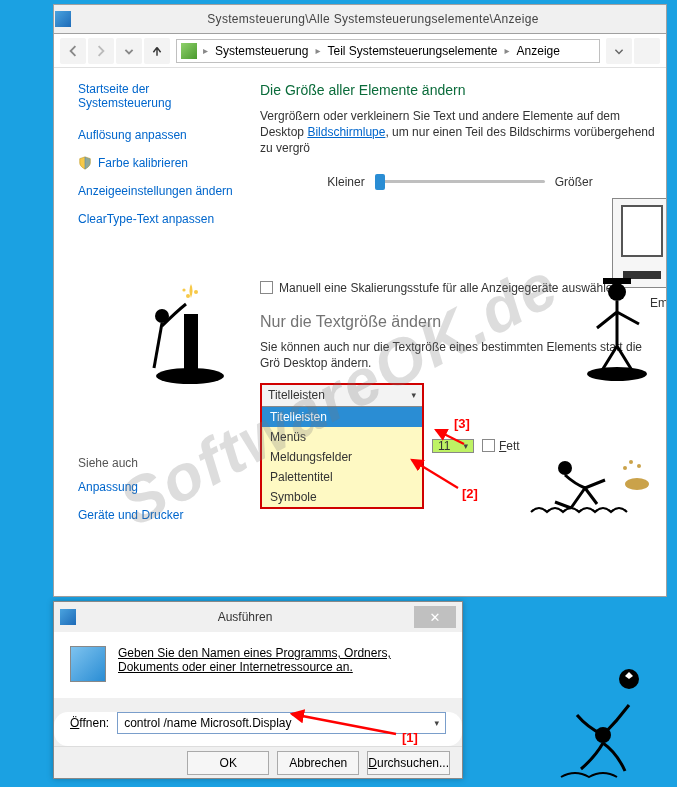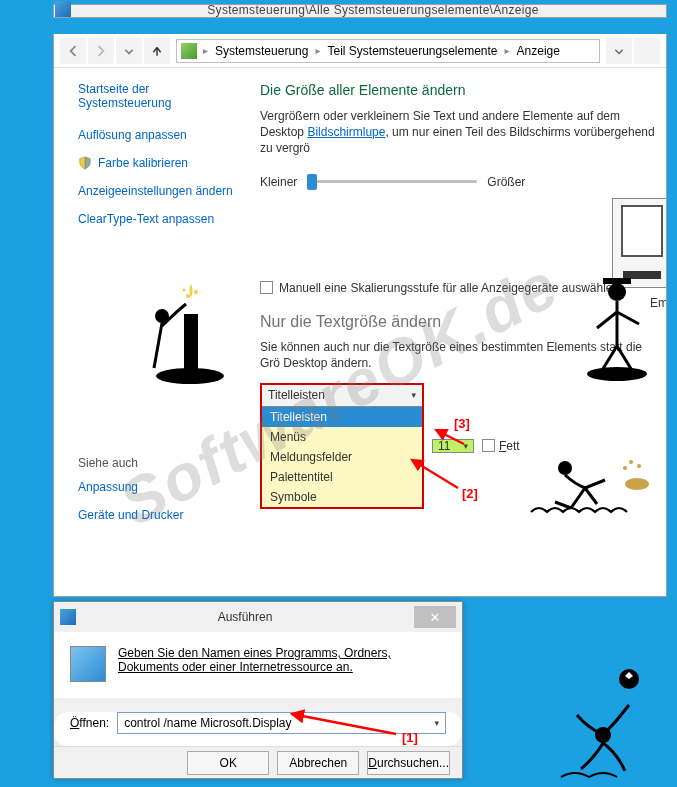--- a/index.html
+++ b/index.html
@@ -1,19 +1,19 @@
 <!DOCTYPE html>
 <html><head>
 <meta charset="utf-8">
 <style>
 * { box-sizing: border-box; margin: 0; padding: 0; font-family: "Segoe UI", Tahoma, sans-serif; }
 body { background: #1ba1e2; width: 677px; height: 787px; position: relative; overflow: hidden; }
 
 
-.titlebar { position: absolute; top: 4px; left: 53px; right: 10px; height: 14px; background: #f0f0f0; border: 1px solid #a0a0a0; display: flex; align-items: flex-end; padding: 0 1px; font-size: 12px; color: #444; }
+.titlebar { position: absolute; top: 4px; left: 53px; right: 10px; height: 30px; background: #f0f0f0; border: 1px solid #a0a0a0; display: flex; align-items: center; padding: 0 1px; font-size: 12px; color: #444; }
 .titlebar .sysicon { width: 16px; height: 16px; background: linear-gradient(135deg,#4aa3df,#1e6bb8); margin-right: 10px; }
 .titlebar .ttext { flex: 1; text-align: center; letter-spacing: 0.3px; }
 
 
 .window { position: absolute; top: 34px; left: 53px; right: 10px; bottom: 190px; background: #fff; border: 1px solid #a0a0a0; border-top: none; display: flex; flex-direction: column; }
 
 
 .toolbar { height: 34px; border-bottom: 1px solid #e0e0e0; display: flex; align-items: center; padding: 0 6px; gap: 2px; font-size: 12px; }
 .tbtn { width: 26px; height: 26px; border: 1px solid transparent; background: #f3f3f3; border-radius: 2px; display: flex; align-items: center; justify-content: center; color: #888; cursor: default; }
 .tbtn.enabled { color: #333; }
@@ -30,21 +30,21 @@
 .sidelink.first { color: #0066cc; margin-bottom: 18px; }
 .shield { width: 14px; height: 14px; }
 .seealso-block { margin-top: 230px; }
 .seealso-title { color: #555; margin-bottom: 10px; font-size: 12px; }
 
 .main { flex: 1; padding: 14px 6px 10px 6px; font-size: 12px; color: #333; position: relative; }
 .h1 { color: #0a6b3a; font-size: 14px; font-weight: normal; margin-bottom: 10px; }
 .para { margin-bottom: 8px; line-height: 1.35; }
 .link { color: #0066cc; text-decoration: underline; cursor: pointer; }
 
-.slider-row { display: flex; align-items: center; gap: 10px; margin: 18px 0 4px 0; }
+.slider-row { display: flex; align-items: center; gap: 10px; margin: 18px 0 4px 0; justify-content: center; }
 .slider-label { font-size: 12px; }
 .slider-track { flex: 0 0 170px; height: 3px; background: #bfbfbf; position: relative; border-radius: 2px; }
 .slider-thumb { position: absolute; top: -6px; left: 0; width: 10px; height: 16px; background: #2a8dd4; border-radius: 2px; }
 
 .monitor-preview { position: absolute; top: 130px; right: -6px; width: 60px; height: 90px; border: 1px solid #888; background: #f6f6f6; }
 .monitor-preview .scr { margin: 6px auto; width: 42px; height: 52px; border: 2px solid #555; background: #fff; }
 .monitor-preview .bar { position: absolute; bottom: 8px; left: 10px; right: 10px; height: 8px; background: #333; }
 
 .chk-row { display: flex; align-items: center; gap: 6px; margin-top: 92px; }
 .chk { width: 13px; height: 13px; border: 1px solid #888; background: #fff; }

